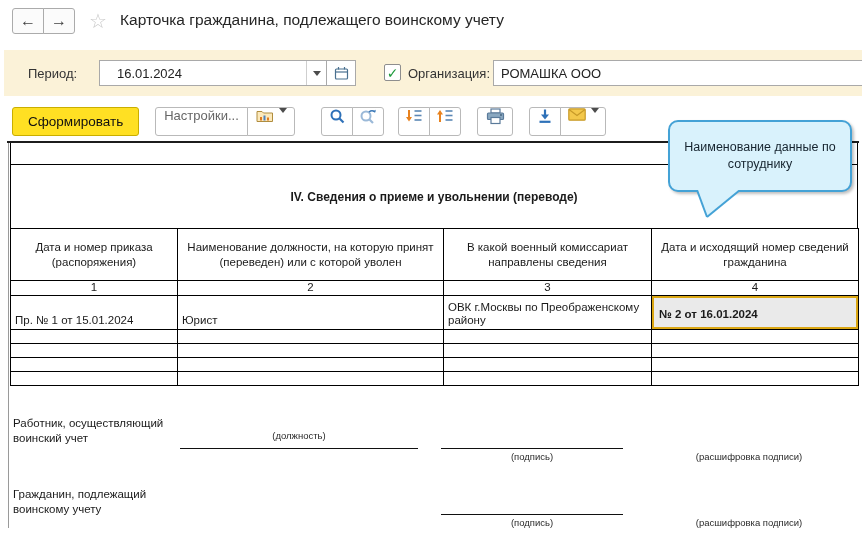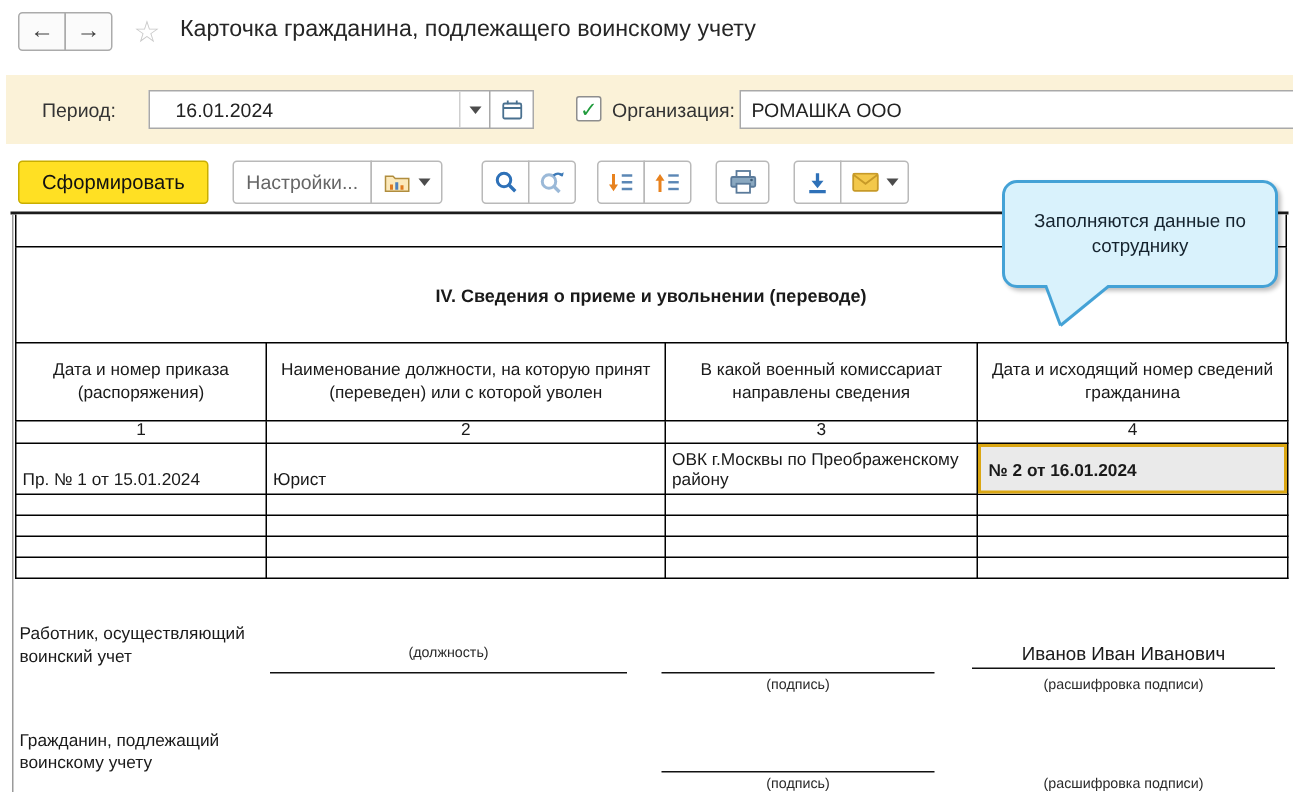--- a/index.html
+++ b/index.html
@@ -22,21 +22,21 @@
   .field { position:absolute; top:10px; height:26px; background:#fff; border:1px solid #a9a9a9; font-size:13px; color:#222; display:flex; align-items:center; }
   .date-field { left:95px; width:228px; }
   .date-text { flex:1; padding-left:17px; }
   .dd-zone { width:20px; height:100%; border-left:1px solid #cfcfcf; display:flex; align-items:center; justify-content:center; }
   .tri-down { width:0; height:0; border-left:4px solid transparent; border-right:4px solid transparent; border-top:5px solid #4c4c4c; }
   .cal-btn { left:322px; top:10px; width:30px; height:26px; background:#fff; border:1px solid #a9a9a9; display:flex; align-items:center; justify-content:center; }
   .checkbox { left:380px; top:14px; width:17px; height:17px; background:#fff; border:1px solid #8e8e8e; border-radius:2px; display:flex; align-items:center; justify-content:center; font-size:14px; font-weight:bold; color:#1f9b3c; line-height:1; }
   .org-field { left:489px; width:380px; padding-left:7px; }
 
   
-  .tbtn { height:29px; background:#fff; border:1px solid #b9b9b9; border-radius:3px; display:flex; align-items:center; justify-content:center; font-size:13px; color:#666; cursor:pointer; }
+  .tbtn { height:29px; background:#fff; border:1px solid #b9b9b9; border-radius:3px; display:flex; align-items:flex-start; justify-content:center; font-size:13px; color:#666; cursor:pointer; }
   .grp { display:flex; }
   .grp .tbtn + .tbtn { margin-left:-1px; border-radius:0 3px 3px 0; }
   .grp .tbtn:first-child { border-radius:3px 0 0 3px; }
   .btn-generate { left:12px; top:107px; height:29px; padding:0 15px; background:#ffe023; border:1px solid #c9ae00; border-radius:3px; font-size:13.5px; color:#111; display:flex; align-items:center; cursor:pointer; }
   .grp-settings { left:155px; top:107px; }
   .btn-settings { width:93px; }
   .btn-variants { width:48px; gap:5px; }
   .grp-search { left:321px; top:107px; }
   .icon-btn { width:32px; }
   .grp-sort { left:398px; top:107px; }
@@ -255,30 +255,29 @@
           <td class="ecell"></td>
         </tr>
   </tbody>
     </table>
 
   <div class="sig-label" style="top:416px">Работник, осуществляющий воинский учет</div>
   <div class="uline" style="left:180px; top:448px; width:238px;"></div>
   <div class="caption" style="left:180px; top:430px; width:238px;">(должность)</div>
   <div class="uline" style="left:441px; top:448px; width:182px;"></div>
   <div class="caption" style="left:441px; top:451px; width:182px;">(подпись)</div>
-  <div class="sig-name" style="left:648px; top:429px;">Иванов Иван Иванович</div>
   <div class="caption" style="left:648px; top:451px; width:202px;">(расшифровка подписи)</div>
 
   <div class="sig-label" style="top:487px">Гражданин, подлежащий воинскому учету</div>
   <div class="uline" style="left:441px; top:514px; width:182px;"></div>
   <div class="caption" style="left:441px; top:517px; width:182px;">(подпись)</div>
   <div class="caption" style="left:648px; top:517px; width:202px;">(расшифровка подписи)</div>
 
   <div class="abs callout">
-    <span>Заполняются данные по сотруднику</span>
+    <span>Наименование данные по сотруднику</span>
   </div>
   <svg class="abs callout-tail" width="50" height="30" viewBox="0 0 50 30">
     <polygon points="3,0 46,0 13,27" fill="#d9f2fc"></polygon>
     <line x1="3" y1="0" x2="13" y2="27" stroke="#44a2d6" stroke-width="2"></line>
     <line x1="46" y1="0" x2="13" y2="27" stroke="#44a2d6" stroke-width="2"></line>
   </svg>
 
 </div>
 
 </body></html>

